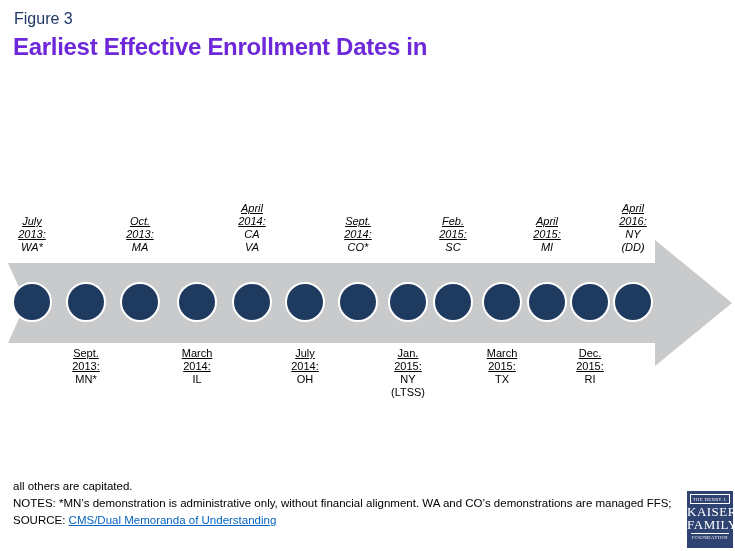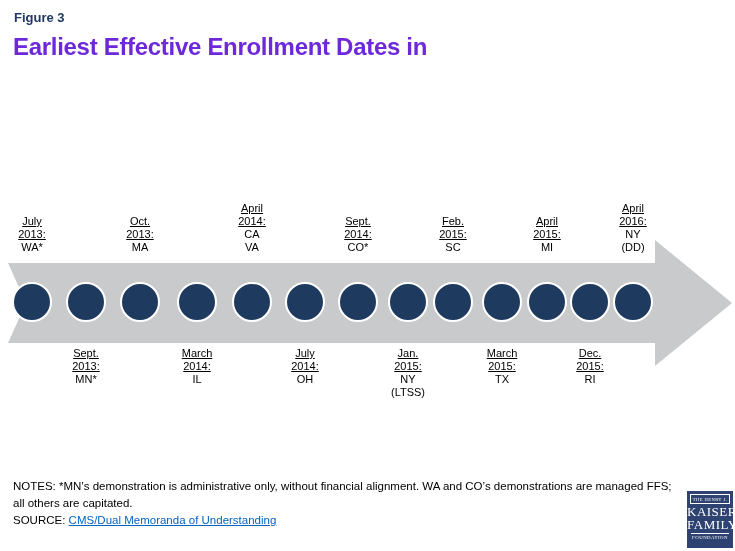--- a/index.html
+++ b/index.html
@@ -1,32 +1,32 @@
 <!DOCTYPE html>
 <html><head>
 <meta charset="utf-8">
 <style>
   html,body{margin:0;padding:0;}
   body{font-family:"Liberation Sans", sans-serif; background:#ffffff;}
   .slide{position:relative; width:735px; height:551px; background:#ffffff; overflow:hidden;}
 
-  .figure-label{position:absolute; left:14px; top:10px; font-size:13px; font-weight:bold; color:#1F3864;text-align:right;}
+  .figure-label{position:absolute; left:14px; top:10px; font-size:16px; font-weight:normal; color:#1F3864;text-align:right;}
 
   .title{position:absolute; left:13px; top:28px; width:710px; color:#6d28d9;
          font-size:24px; font-weight:bold; line-height:38px; letter-spacing:-0.3px;}
 
   .timeline{position:absolute; left:0; top:0; width:735px; height:551px;}
   .arrow-svg{position:absolute; left:0; top:0;}
 
   .dot{position:absolute; top:282px; width:36px; height:36px; border-radius:50%;
        border:2.5px solid #ffffff; background:#1F3A5F;}
 
   .evt{position:absolute; width:64px; margin-left:-32px; text-align:center;
        font-size:11px; line-height:12.9px; color:#000000;}
-  .evt.top{bottom:297px;}
+  .evt.top{bottom:297px;font-style:italic;}
   .evt.bottom{top:347px;}
   .date-line{text-decoration:underline;}
   .state-line{text-decoration:none;}
 
   .notes{position:absolute; left:13px; top:478px; font-size:11.5px; line-height:16.8px; color:#000000; white-space:nowrap;}
   .notes a{color:#0563C1; text-decoration:underline; cursor:pointer;}
 
   .kff-logo{position:absolute; left:687px; top:491px; width:46px; height:57px; background:#2E4372;
             color:#ffffff; font-family:"Liberation Serif", serif; text-align:center; box-sizing:border-box; padding-top:3px;}
   .kff-top{font-size:4.6px; letter-spacing:0.4px; border:0.5px solid #ffffff; margin:0 3px 1px 3px; padding:1.5px 0 1px 0;}
@@ -128,22 +128,22 @@
         <div class="evt top" style="left: 633px;">
           <div class="date-line">April</div>
           <div class="date-line">2016:</div>
           <div class="state-line">NY</div>
           <div class="state-line">(DD)</div>
         </div>
       </div>
   </div>
 
   <div class="notes">
+    <div>all others are capitated.</div>
     <div>NOTES:  *MN’s demonstration is administrative  only, without financial alignment.  WA and CO’s demonstrations are managed FFS;</div>
-    <div>all others are capitated.</div>
     <div><span>SOURCE: </span> <a>CMS/Dual Memoranda of Understanding</a></div>
   </div>
 
   <div class="kff-logo">
     <div class="kff-top">THE HENRY J.</div>
     <div class="kff-big">KAISER</div>
     <div class="kff-big">FAMILY</div>
     <div class="kff-rule"></div>
     <div class="kff-bottom">FOUNDATION</div>
   </div>

